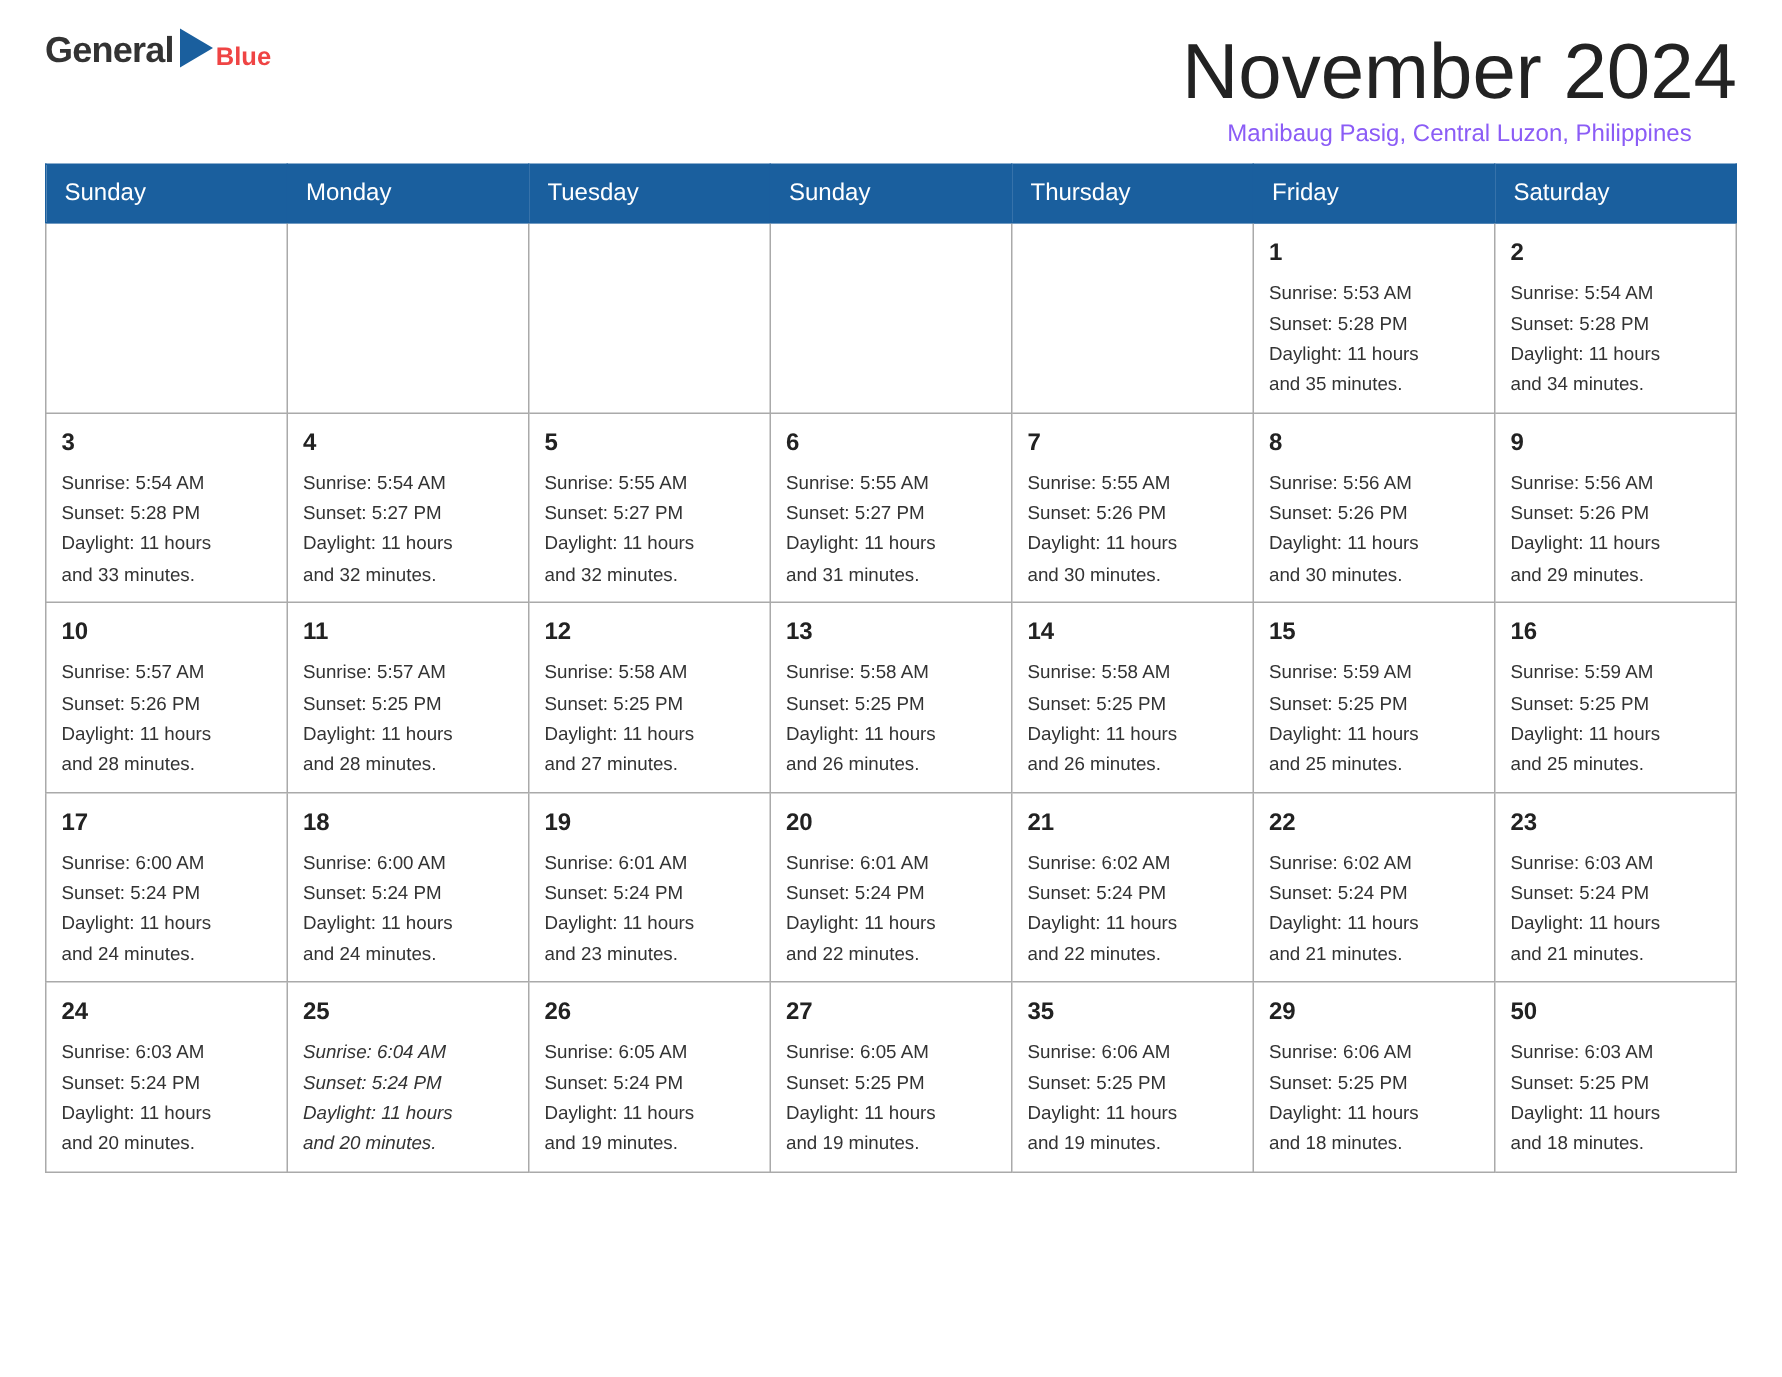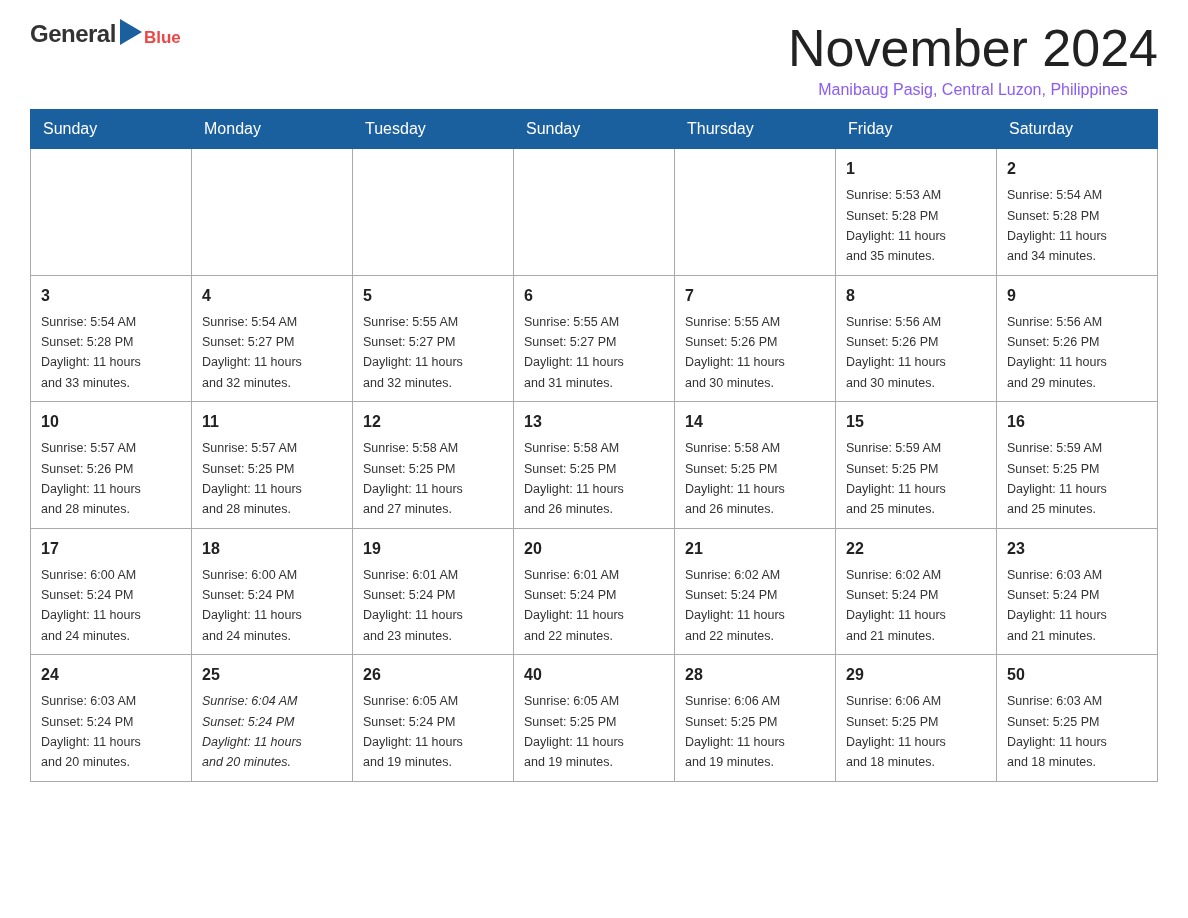--- a/index.html
+++ b/index.html
@@ -242,25 +242,25 @@
 Daylight: 11 hours
 and 20 minutes.</span></td>
         <td><span class="day-num">25</span><span class="day-info" style="white-space: pre-line; font-style: italic;">Sunrise: 6:04 AM
 Sunset: 5:24 PM
 Daylight: 11 hours
 and 20 minutes.</span></td>
         <td><span class="day-num">26</span><span class="day-info" style="white-space: pre-line;">Sunrise: 6:05 AM
 Sunset: 5:24 PM
 Daylight: 11 hours
 and 19 minutes.</span></td>
-        <td><span class="day-num">40</span><span class="day-info" style="white-space: pre-line;">Sunrise: 6:05 AM
+        <td><span class="day-num">27</span><span class="day-info" style="white-space: pre-line;">Sunrise: 6:05 AM
 Sunset: 5:25 PM
 Daylight: 11 hours
 and 19 minutes.</span></td>
-        <td><span class="day-num">28</span><span class="day-info" style="white-space: pre-line;">Sunrise: 6:06 AM
+        <td><span class="day-num">35</span><span class="day-info" style="white-space: pre-line;">Sunrise: 6:06 AM
 Sunset: 5:25 PM
 Daylight: 11 hours
 and 19 minutes.</span></td>
         <td><span class="day-num">29</span><span class="day-info" style="white-space: pre-line;">Sunrise: 6:06 AM
 Sunset: 5:25 PM
 Daylight: 11 hours
 and 18 minutes.</span></td>
         <td><span class="day-num">50</span><span class="day-info" style="white-space: pre-line;">Sunrise: 6:03 AM
 Sunset: 5:25 PM
 Daylight: 11 hours

